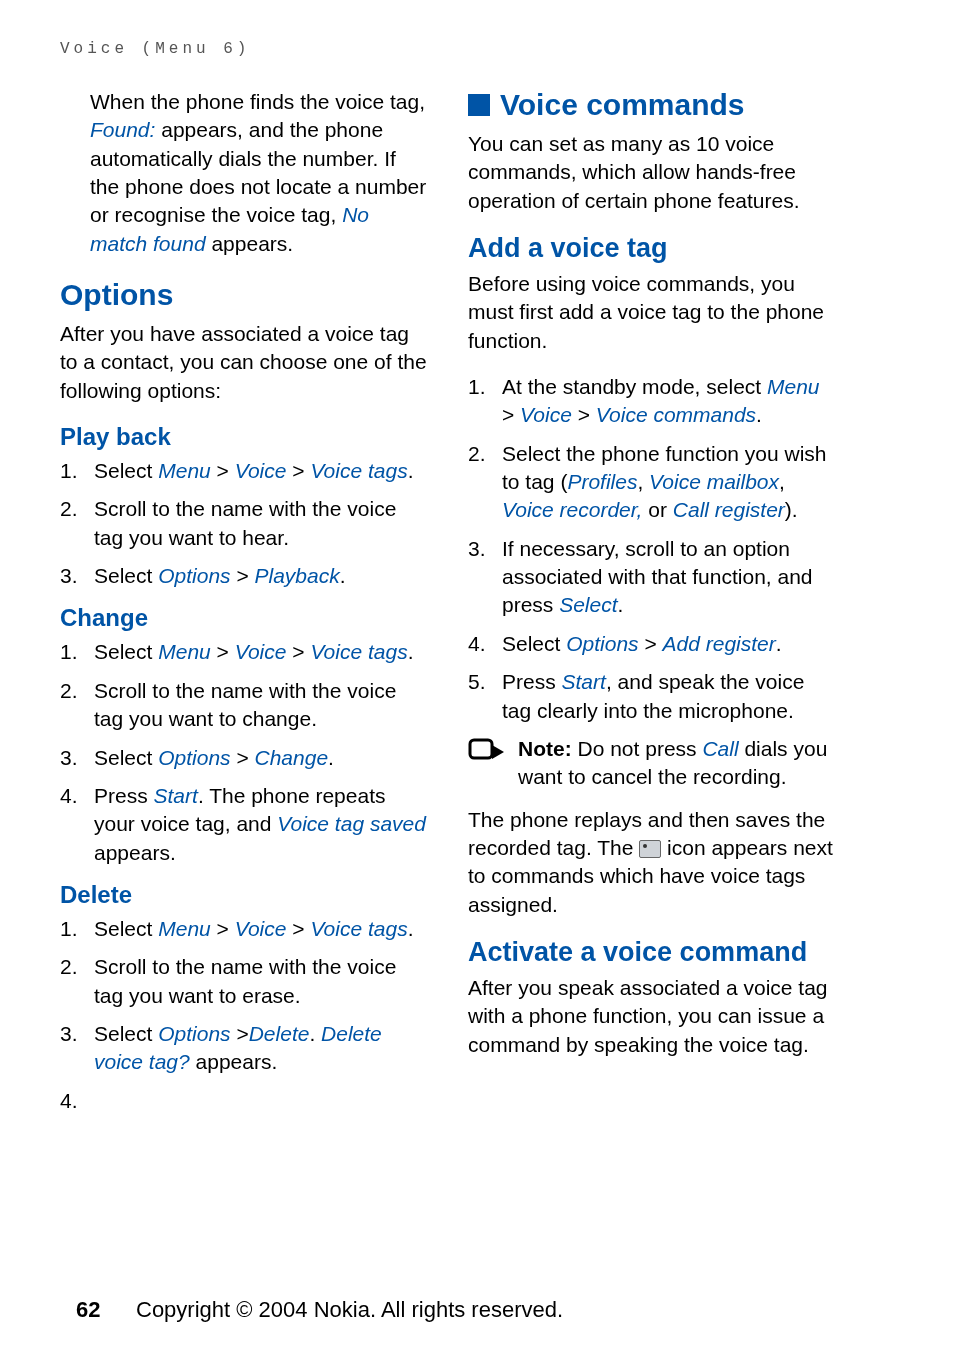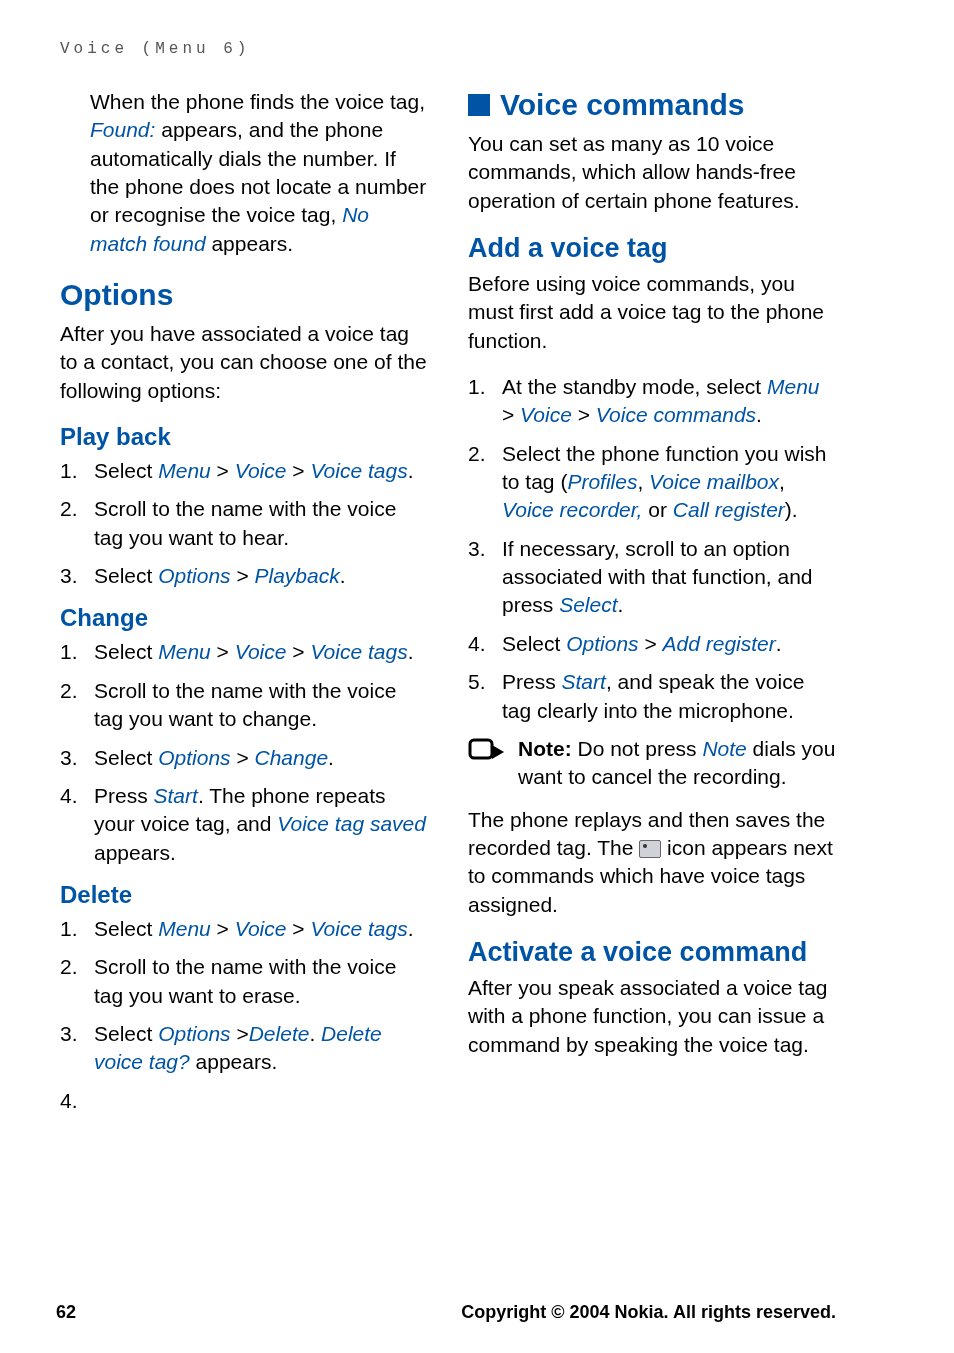--- a/index.html
+++ b/index.html
@@ -116,33 +116,33 @@
     content: "";
     position: absolute;
     left: 3px; top: 3px;
     width: 4px; height: 4px;
     background: #333;
     border-radius: 50%;
   }
   .footer {
     position: absolute;
     bottom: 30px;
-    left: 56px;
+    left: 76px;
     right: 60px;
     display: flex;
-    font-size: 18px;
+    font-size: 22px;
   }
   .footer .pagenum {
     font-weight: bold;
     width: 60px;
   }
   .footer .copy {
     flex: 1;
-    text-align: right;
-    font-weight: bold;
+    text-align: left;
+    font-weight: normal;
   }
 </style>
 </head>
 <body>
 
 <div class="page">
   <div class="header">Voice (Menu 6)</div>
 
   <div class="columns">
 
@@ -266,21 +266,21 @@
           </span>
         </li>
       </ol>
 
       <div class="note-row">
         <svg class="note-icon-svg" width="38" height="30" viewBox="0 0 38 30">
           <rect x="2" y="3" width="22" height="18" rx="4" ry="4" fill="none" stroke="#000" stroke-width="3"></rect>
           <polygon points="24,8 36,15 24,22" fill="#000"></polygon>
         </svg>
         <div class="note-text">
-          <b>Note:</b><span> Do not press </span><span class="italic-blue">Note</span><span> dials you want to cancel the recording.</span>
+          <b>Note:</b><span> Do not press </span><span class="italic-blue">Call</span><span> dials you want to cancel the recording.</span>
         </div>
       </div>
 
       <p class="body-para">
         <span>The phone replays and then saves the recorded tag. The </span>
         <span class="tag-icon"></span>
         <span> icon appears next to commands which have voice tags assigned.</span>
       </p>
 
       <div class="h3-sub" style="font-size:27px;margin-top:18px;">Activate a voice command</div>

